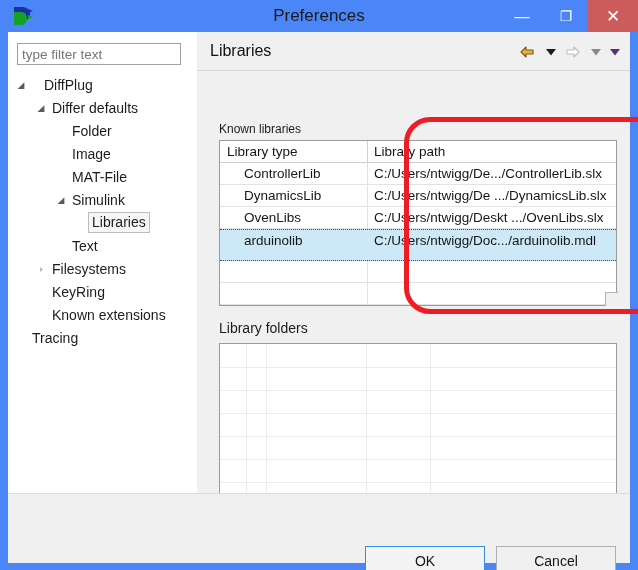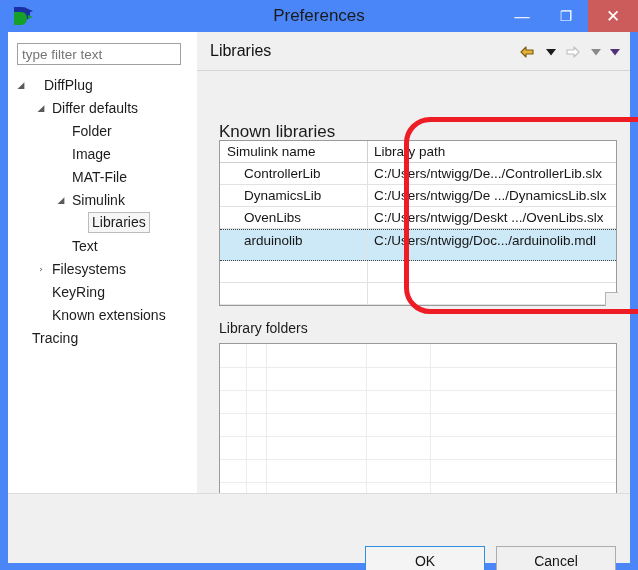--- a/index.html
+++ b/index.html
@@ -184,21 +184,21 @@
     background: transparent;
     border: 0;
     padding: 0;
     cursor: default;
   }
 
   
   #known-label {
     position: absolute;
     left: 22px; top: 90px;
-    font-size: 17px;
+    font-size: 12px;
     color: #1b1b1b;
     font-family: "Liberation Sans", sans-serif;
   }
   #lib-table {
     position: absolute;
     left: 22px; top: 108px;
     width: 398px; height: 166px;
     box-sizing: border-box;
     border: 1px solid #9a9a9a;
     background: #ffffff;
@@ -400,21 +400,21 @@
             <svg width="10" height="7" viewBox="0 0 10 7">
               <polygon points="0,0 10,0 5,6.5" fill="#54307c"></polygon>
             </svg>
           </button>
         </div>
 
       <div id="known-label">Known libraries</div>
 
       <div id="lib-table">
           <div class="tr header">
-            <div class="td name">Simulink name</div>
+            <div class="td name">Library type</div>
             <div class="td path">Library path</div>
           </div>
           <div class="tr">
             <div class="td name">ControllerLib</div>
             <div class="td path">C:/Users/ntwigg/De.../ControllerLib.slx</div>
           </div>
           <div class="tr">
             <div class="td name">DynamicsLib</div>
             <div class="td path">C:/Users/ntwigg/De .../DynamicsLib.slx</div>
           </div>

